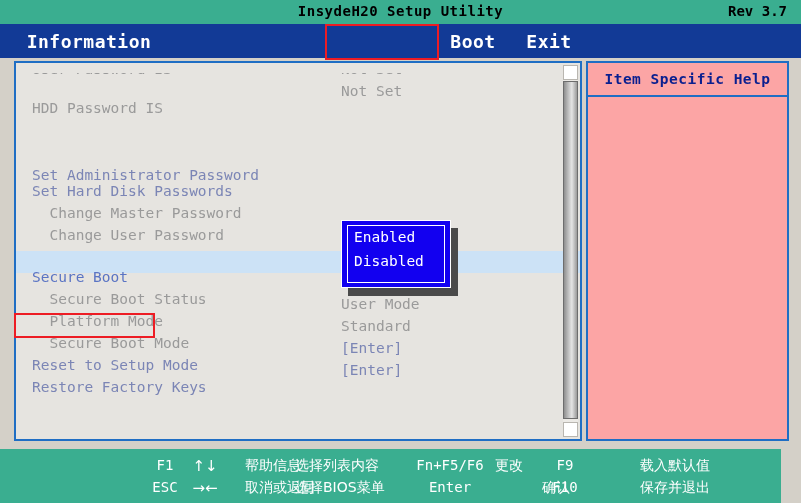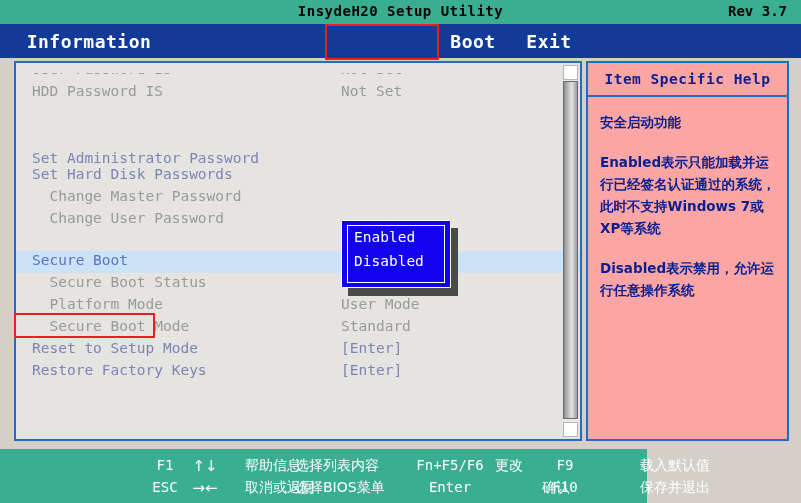--- a/index.html
+++ b/index.html
@@ -93,21 +93,21 @@
   .help-para{margin:0 0 18px 0;}
 
   
   .rows{position:absolute;left:0;top:0;width:100%;}
   .row{
     position:absolute;left:0;width:100%;height:22px;
     font-size:14.5px;
     font-family:"DejaVu Sans Mono","Liberation Mono",monospace;
     white-space:pre;
   }
-  .row .lbl{position:absolute;top:1px;}
+  .row .lbl{position:absolute;top:18px;}
   .row .val{position:absolute;left:325px;top:1px;}
   .row.sel{background:#cce2f6;}
   .c-blue{color:#7b85b5;}
   .c-gray{color:#9a9a9a;}
   .c-selblue{color:#5a74c4;}
 
   
   .row-clip{overflow:hidden;height:9px;}
   .row-clip .lbl,.row-clip .val{top:-12px;}
 
@@ -147,21 +147,21 @@
   .dd-opt{
     position:absolute;left:12px;
     font-size:14.5px;color:#ffffff;
     font-family:"DejaVu Sans Mono","Liberation Mono",monospace;
   }
   .dd-opt0{top:8px;}
   .dd-opt1{top:32px;}
 
   
   .footer{
-    position:absolute;left:0;top:449px;width:647px;height:54px;
+    position:absolute;left:0;top:449px;width:781px;height:54px;
     background:#3aae90;
   }
   .f-cell{
     position:absolute;
     font-size:14px;color:#ffffff;
     white-space:nowrap;
   }
   .f-key{
     font-family:"DejaVu Sans Mono","Liberation Mono",monospace;
     text-align:center;
@@ -206,25 +206,20 @@
 
     <div class="scrollbar">
       <div class="sb-top"></div>
       <div class="sb-thumb"></div>
       <div class="sb-bot"></div>
     </div>
   </div>
 
   <div class="help-panel">
     <div class="help-header">Item Specific Help</div>
-    <div class="help-body">
-      <p class="help-para">安全启动功能</p>
-      <p class="help-para">Enabled表示只能加载并运行已经签名认证通过的系统，此时不支持Windows 7或XP等系统</p>
-      <p class="help-para">Disabled表示禁用，允许运行任意操作系统</p>
-    </div>
   </div>
 
   <div class="dd-shadow"></div>
   <div class="dd">
     <div class="dd-inner"></div>
     <div class="dd-opt dd-opt0">Enabled</div>
     <div class="dd-opt dd-opt1">Disabled</div>
   </div>
 
   <div class="annot" id="annot-security"></div>

